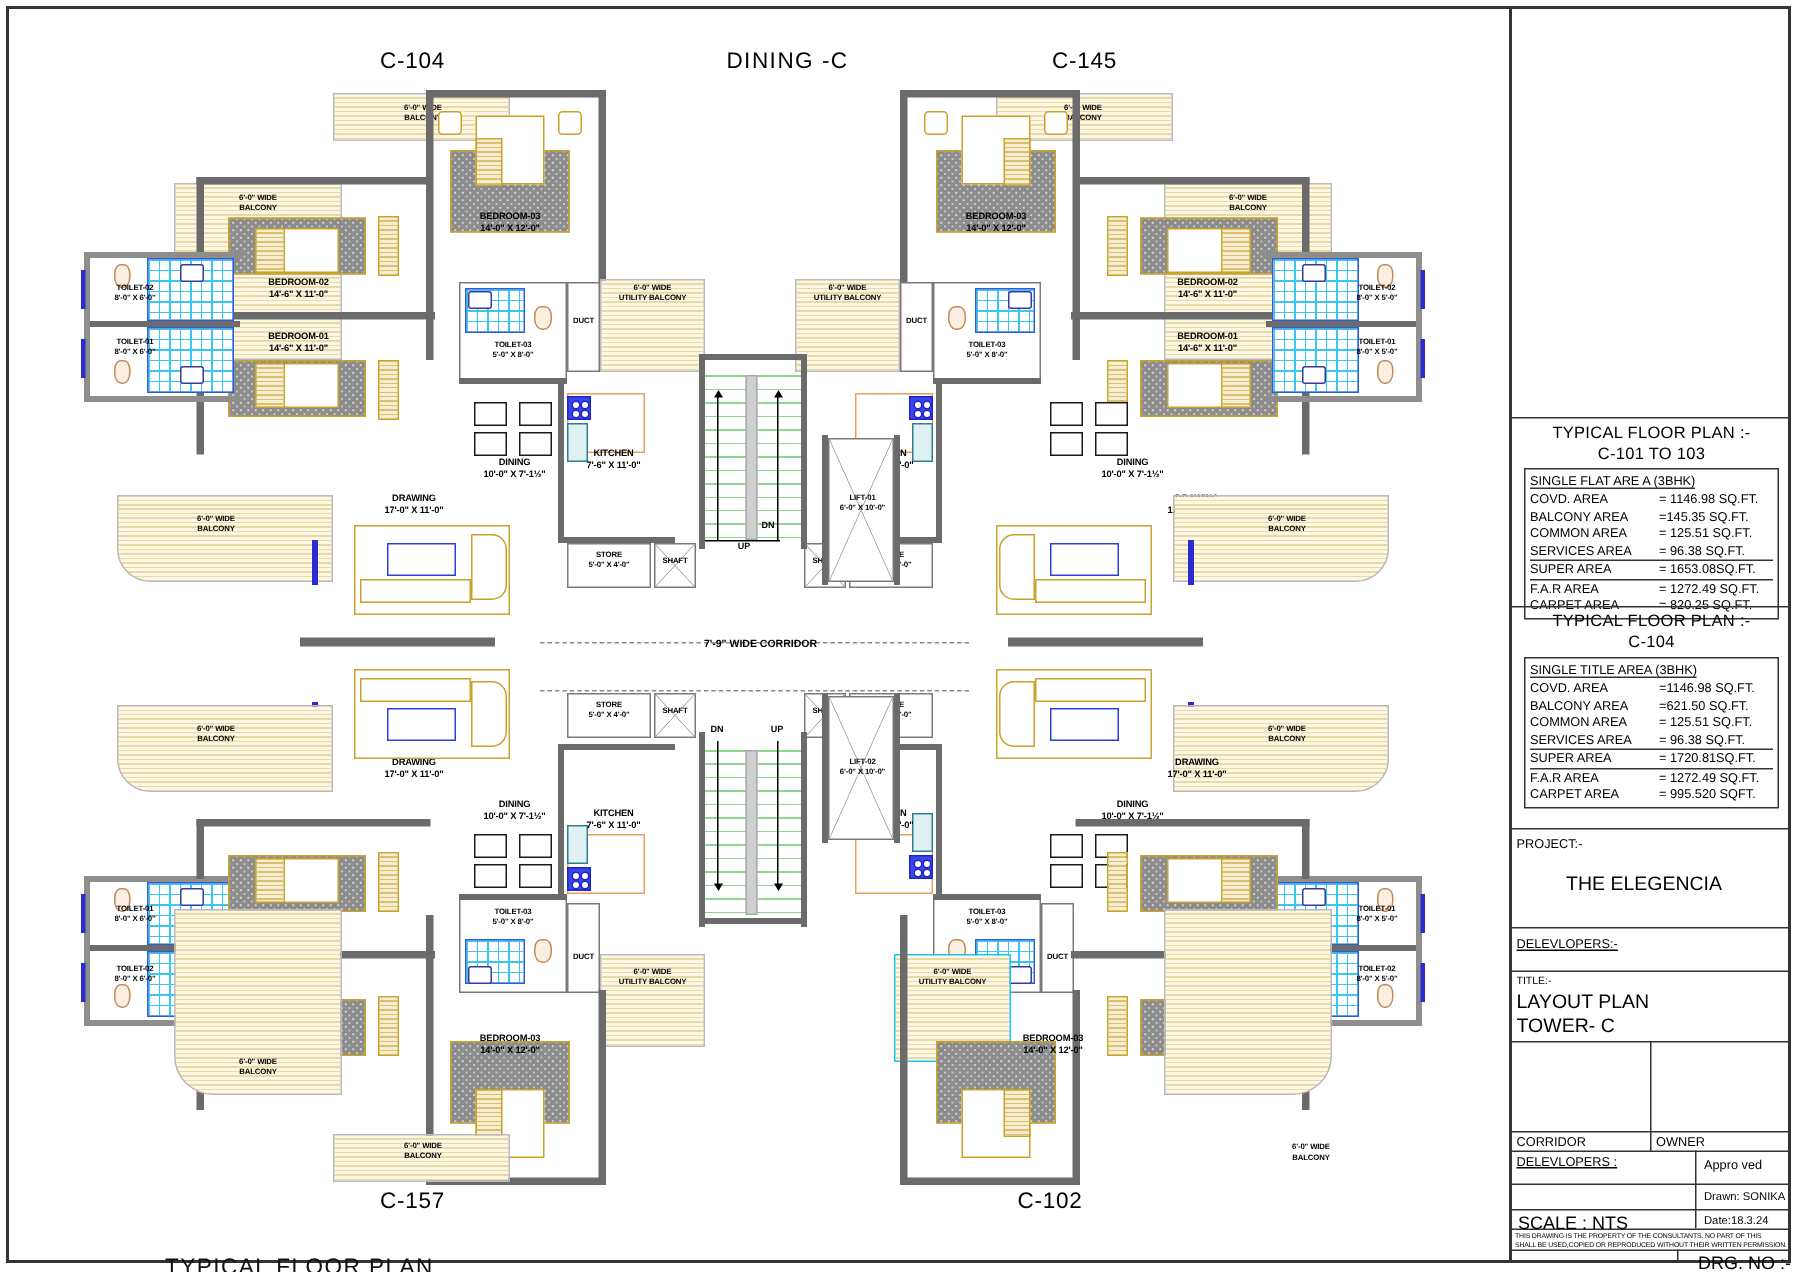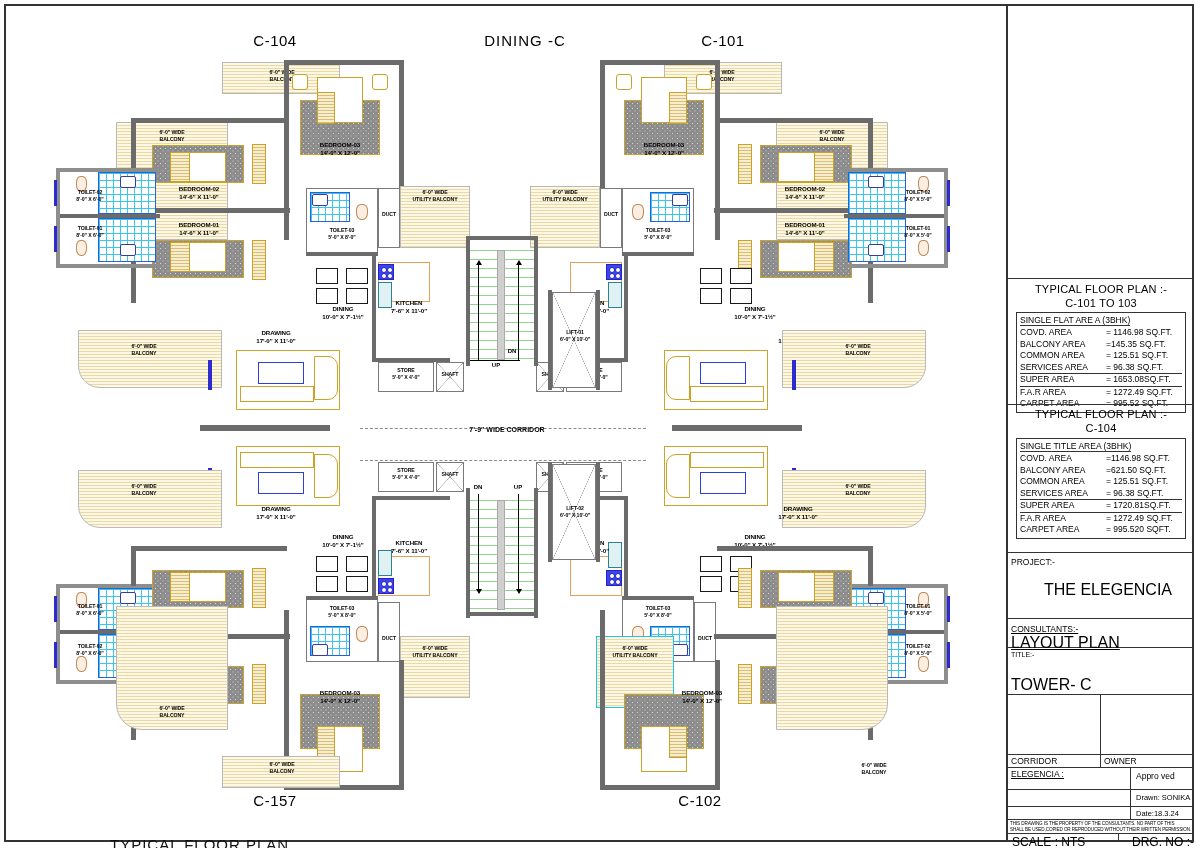--- a/index.html
+++ b/index.html
@@ -76,37 +76,37 @@
            background:#fff;padding:2px 3px;}
   .areabox .hd{font-size:8.5px;border-bottom:1px solid #333;padding-bottom:0px;margin-bottom:1px;
                display:inline-block;}
   .arow{display:flex;font-size:8.5px;line-height:11.5px;white-space:nowrap;}
   .arow .k{width:86px;}
   .arow .v{flex:1;}
   .arow.ul{border-bottom:1px solid #333;}
   .arow.ul2{border-bottom:1px solid #333;}
   .lab{font-size:8.5px;}
   .big{font-size:12px;}
-  .med{font-size:16px;}
+  .med{font-size:13px;}
   .smallnote{font-size:4.6px;line-height:6px;letter-spacing:-.1px;}
   .cellbox{position:absolute;box-sizing:border-box;border-left:1px solid #333;}
   .u{text-decoration:underline;}
   .bottom-cut{position:absolute;left:110px;top:836px;font-size:15px;letter-spacing:1px;
               color:#111;white-space:nowrap;}
 </style>
 </head>
 <body>
 
 <div class="sheet">
   <div class="frame"></div>
   <div class="vdiv"></div>
 
   <div class="lbl unit-tag" style="left:240px;top:33px;width:70px;">C-104</div>
   <div class="lbl tower-tag" style="left:470px;top:33px;width:110px;">DINING -C</div>
-  <div class="lbl unit-tag" style="left:688px;top:33px;width:70px;">C-101</div>
+  <div class="lbl unit-tag" style="left:688px;top:33px;width:70px;">C-145</div>
   <div class="lbl unit-tag" style="left:240px;top:793px;width:70px;">C-157</div>
   <div class="lbl unit-tag" style="left:665px;top:793px;width:70px;">C-102</div>
   <div class="bottom-cut">TYPICAL FLOOR PLAN</div>
 
   <div class="abs" style="left:0;top:0;width:1006px;height:848px;">
 
     <div class="hatch-bal" style="left:222px;top:62px;width:118px;height:32px;"></div>
     <div class="lbl tiny" style="left:236px;top:70px;width:92px;">6'-0" WIDE</div>
     <div class="lbl tiny" style="left:236px;top:77px;width:92px;">BALCONY</div>
 
@@ -594,21 +594,21 @@
       <div class="arow ul2">
           <span class="k">SUPER AREA</span>
           <span class="v">= 1653.08SQ.FT.</span>
         </div>
       <div class="arow">
           <span class="k">F.A.R AREA</span>
           <span class="v">= 1272.49 SQ.FT.</span>
         </div>
       <div class="arow">
           <span class="k">CARPET AREA</span>
-          <span class="v">= 995.52 SQ.FT.</span>
+          <span class="v">= 820.25 SQ.FT.</span>
         </div>
     </div>
 
     <div class="hr" style="top:398px;"></div>
     <div class="lbl tb-title" style="left:0;top:403px;width:186px;">TYPICAL FLOOR PLAN :-</div>
     <div class="lbl tb-title" style="left:0;top:417px;width:186px;">C-104</div>
 
     <div class="areabox" style="top:432px;">
       <div class="hd">SINGLE TITLE AREA (3BHK)</div>
       <div class="arow">
@@ -639,44 +639,44 @@
           <span class="k">CARPET AREA</span>
           <span class="v">= 995.520 SQFT.</span>
         </div>
     </div>
 
     <div class="hr" style="top:546px;"></div>
     <div class="abs lab" style="left:3px;top:551px;">PROJECT:-</div>
     <div class="abs med" style="left:36px;top:575px;">THE ELEGENCIA</div>
 
     <div class="hr" style="top:612px;"></div>
-    <div class="abs lab u" style="left:3px;top:618px;">CONSULTANTS:-</div>
+    <div class="abs lab u" style="left:3px;top:618px;">DELEVLOPERS:-</div>
 
     <div class="hr" style="top:641px;"></div>
     <div class="abs" style="left:3px;top:645px;font-size:7px;">TITLE:-</div>
-    <div class="abs med" style="left:3px;top:628px;text-decoration:underline;">LAYOUT PLAN</div>
+    <div class="abs med" style="left:3px;top:654px;">LAYOUT PLAN</div>
     <div class="abs med" style="left:3px;top:670px;">TOWER- C</div>
 
     <div class="hr" style="top:688px;"></div>
     <div class="cellbox" style="left:92px;top:688px;height:60px;width:1px;"></div>
 
     <div class="hr" style="top:748px;"></div>
     <div class="abs lab" style="left:3px;top:750px;">CORRIDOR</div>
     <div class="abs lab" style="left:96px;top:750px;">OWNER</div>
     <div class="hr" style="top:761px;"></div>
-    <div class="abs lab u" style="left:3px;top:763px;">ELEGENCIA :</div>
+    <div class="abs lab u" style="left:3px;top:763px;">DELEVLOPERS :</div>
     <div class="cellbox" style="left:92px;top:748px;height:14px;width:1px;"></div>
     <div class="cellbox" style="left:122px;top:761px;height:52px;width:1px;"></div>
     <div class="abs lab" style="left:128px;top:765px;">Appro ved</div>
     <div class="hr" style="top:783px;"></div>
     <div class="abs" style="left:128px;top:787px;font-size:7.5px;">Drawn: SONIKA</div>
     <div class="hr" style="top:800px;"></div>
     <div class="abs" style="left:128px;top:803px;font-size:7.5px;">Date:18.3.24</div>
     <div class="hr" style="top:813px;"></div>
 
     <div class="abs smallnote" style="left:2px;top:815px;width:184px;">THIS DRAWING IS THE PROPERTY OF THE CONSULTANTS. NO PART OF THIS</div>
     <div class="abs smallnote" style="left:2px;top:821px;width:184px;">SHALL BE USED,COPIED OR REPRODUCED WITHOUT THEIR WRITTEN PERMISSION.</div>
     <div class="hr" style="top:827px;"></div>
-    <div class="abs big" style="left:4px;top:829px;">SCALE : NTS</div>
+    <div class="abs big" style="left:4px;top:802px;">SCALE : NTS</div>
     <div class="cellbox" style="left:110px;top:827px;height:9px;width:1px;"></div>
     <div class="abs big" style="left:124px;top:829px;">DRG. NO :-</div>
   </div>
 </div>
 
 </body></html>

